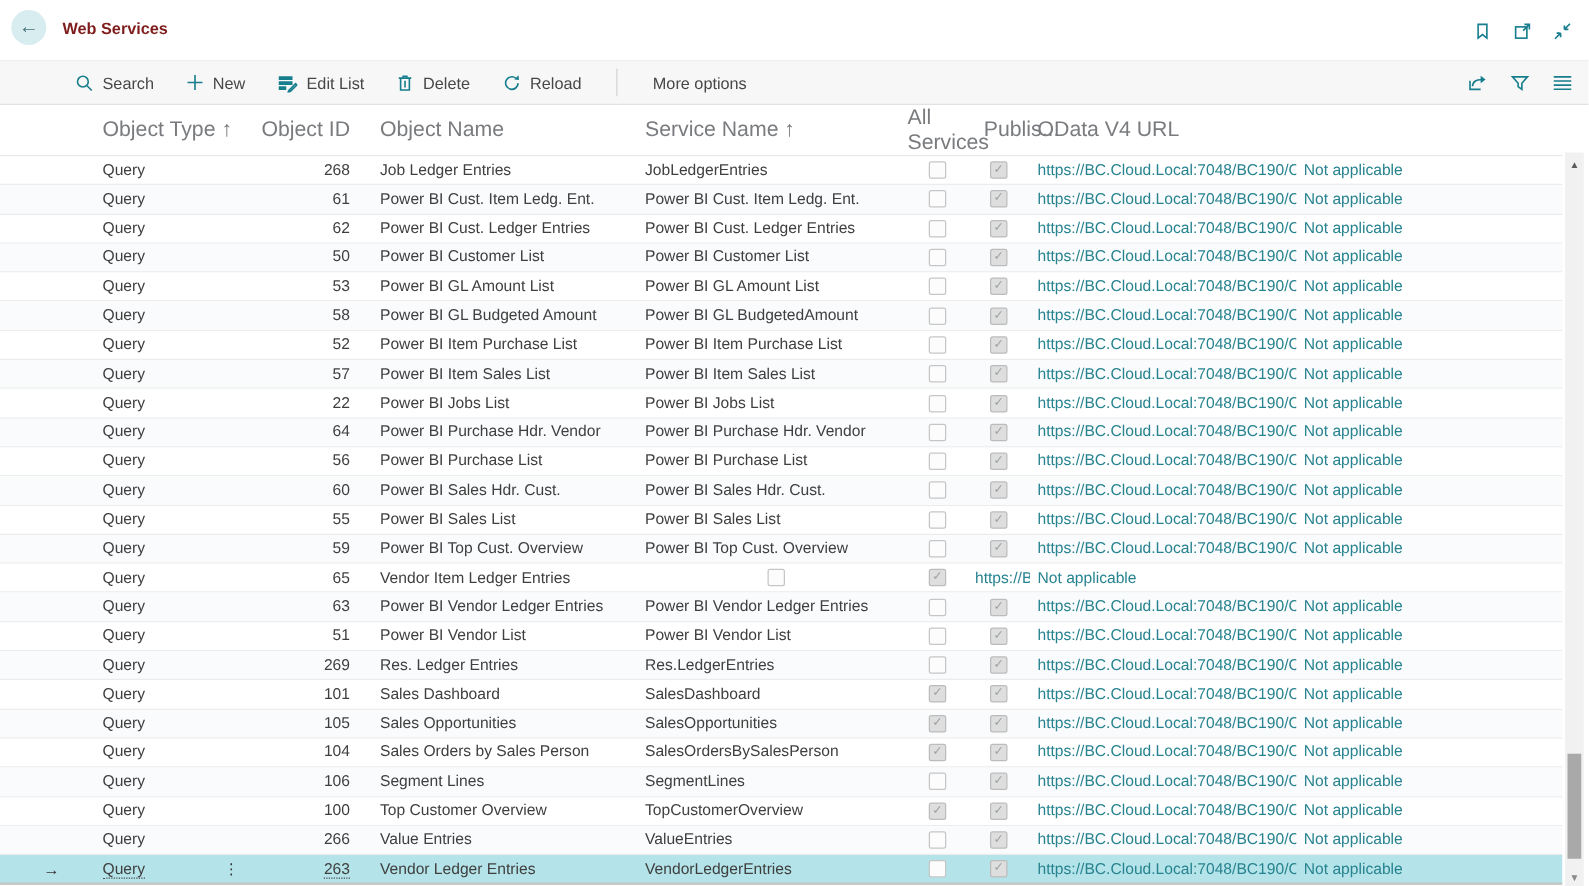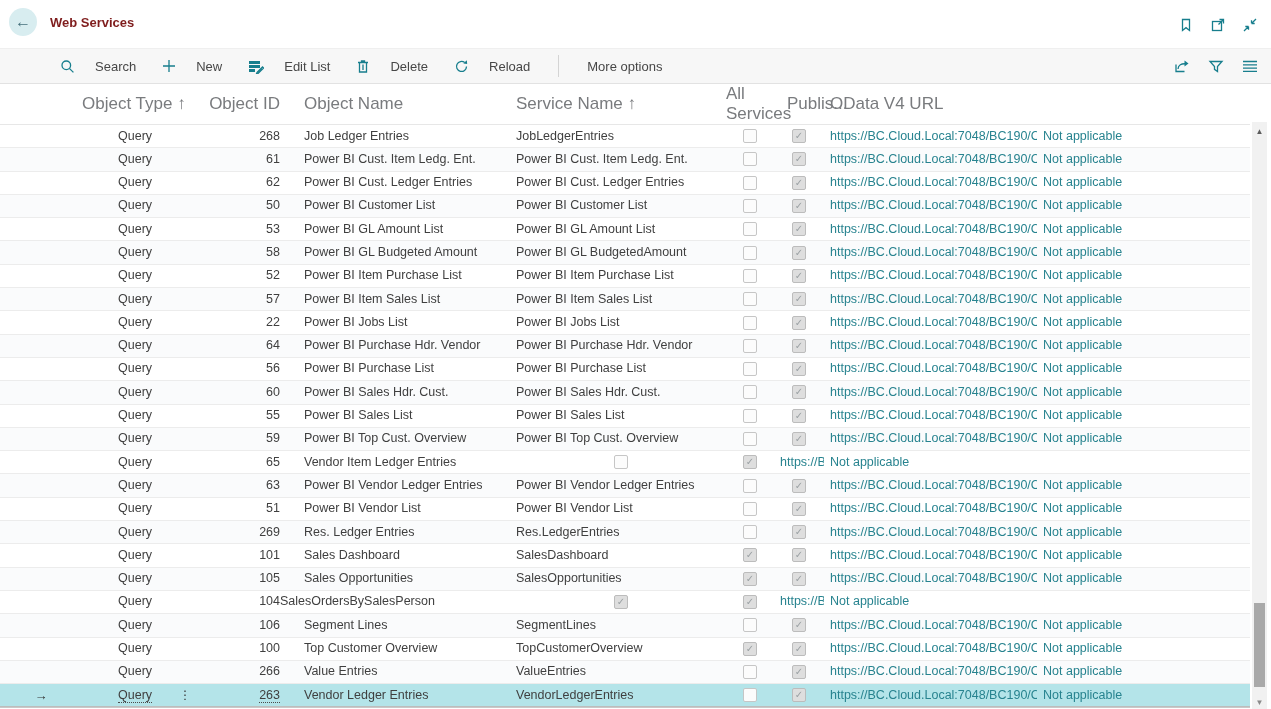--- a/index.html
+++ b/index.html
@@ -13,21 +13,21 @@
             color:#45707c;font-size:16px;cursor:pointer;}
   .page-title{position:absolute;left:50px;top:15px;font-size:13px;color:#7f1d1d;font-weight:bold;}
   .win-icons{position:absolute;right:12px;top:16px;display:flex;gap:14px;align-items:center;}
   .win-icons .ic{width:18px;height:18px;display:flex;align-items:center;justify-content:center;cursor:pointer;}
 
   
   .toolbar{position:absolute;top:48px;left:0;right:0;height:36px;background:#f7f7f7;
            border-top:1px solid #efefef;border-bottom:1px solid #e2e2e2;box-sizing:border-box;
            display:flex;align-items:center;font-size:13px;color:#474747;}
   .tb-left{display:flex;align-items:center;margin-left:60px;gap:26px;}
-  .tb-item{display:flex;align-items:center;gap:20px;cursor:pointer;white-space:nowrap;}
+  .tb-item{display:flex;align-items:center;gap:7px;cursor:pointer;white-space:nowrap;}
   .tb-item .ic{display:flex;align-items:center;justify-content:center;}
   .tb-divider{width:1px;height:22px;background:#d4d4d4;margin:0 2px;}
   .tb-right{position:absolute;right:12px;top:0;height:100%;display:flex;align-items:center;gap:16px;}
   .tb-right .ic{width:18px;height:18px;display:flex;align-items:center;justify-content:center;cursor:pointer;}
 
   
   .grid{display:grid;grid-template-columns:82px 88px 30px 80px 236px 210px 48px 50px 213px 1fr;align-items:center;}
   .thead{position:absolute;top:84px;left:0;width:1250px;height:41px;box-sizing:border-box;
          border-bottom:1px solid #e7e7e7;font-size:17px;color:#797b7e;}
   .thead .grid{height:100%;}
@@ -42,21 +42,21 @@
   .row:nth-child(even){background:#fafbfc;}
   .row.selected{background:#b4e4e9;border-bottom:1px solid #bdbdbd;}
   .cell{white-space:nowrap;overflow:hidden;line-height:23.3px;}
   .cell.right{text-align:right;}
   .cell.center{text-align:center;line-height:normal;display:flex;justify-content:center;align-items:center;height:100%;}
   .cell.pad24{padding-left:24px;}
   .cell.pad6{padding-left:6px;}
   .marker{text-align:center;color:#333;font-size:13px;}
   .dots{text-align:center;color:#333;font-size:12px;letter-spacing:0;}
   .row:not(.selected) .sel-only{visibility:hidden;}
-  .dotted-u{border-bottom:1px dotted #4c4c4c;padding-bottom:0px;margin-left:36px;}
+  .dotted-u{border-bottom:1px dotted #4c4c4c;padding-bottom:0px;}
   .row:not(.selected) .dotted-u{border-bottom:none;}
   .link{color:#27838f;cursor:pointer;}
 
   
   .cb{width:12px;height:12px;border:1px solid #c6c6c6;border-radius:2px;background:#fcfcfc;
       display:inline-flex;align-items:center;justify-content:center;font-size:10px;color:#9aa0a3;line-height:1;}
   .cb.checked{background:#dedede;border-color:#bcbcbc;}
 
   
   .vscroll{position:absolute;top:122px;right:4px;width:15px;height:587px;background:#f1f1f1;}
@@ -510,20 +510,21 @@
           <span class="cb checked">✓</span>
         </div>
       <div class="cell pad6 link">https://BC.Cloud.Local:7048/BC190/O...</div>
       <div class="cell pad6 link">Not applicable</div>
     </div>
       <div class="row grid">
       <div class="cell marker sel-only"><span>→</span></div>
       <div class="cell"><span class="dotted-u">Query</span></div>
       <div class="cell dots sel-only"><span>⋮</span></div>
       <div class="cell right"><span class="dotted-u">104</span></div>
+      <div class="cell pad24">Sales Orders by Sales Person</div>
       <div class="cell">SalesOrdersBySalesPerson</div>
       <div class="cell center">
           <span class="cb checked">✓</span>
         </div>
       <div class="cell center">
           <span class="cb checked">✓</span>
         </div>
       <div class="cell pad6 link">https://BC.Cloud.Local:7048/BC190/O...</div>
       <div class="cell pad6 link">Not applicable</div>
     </div>

